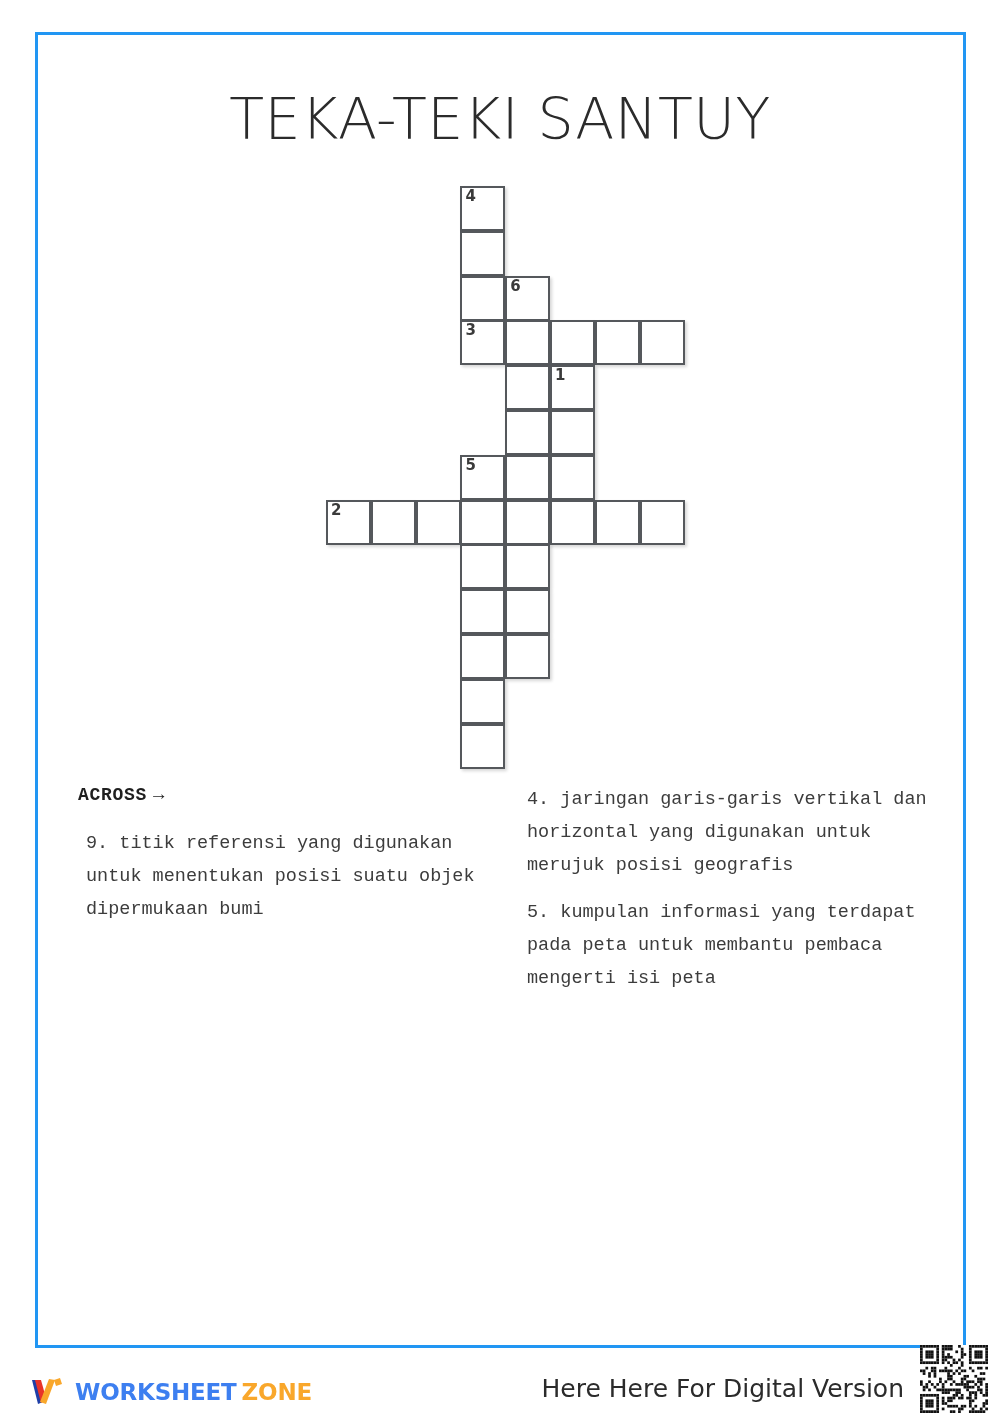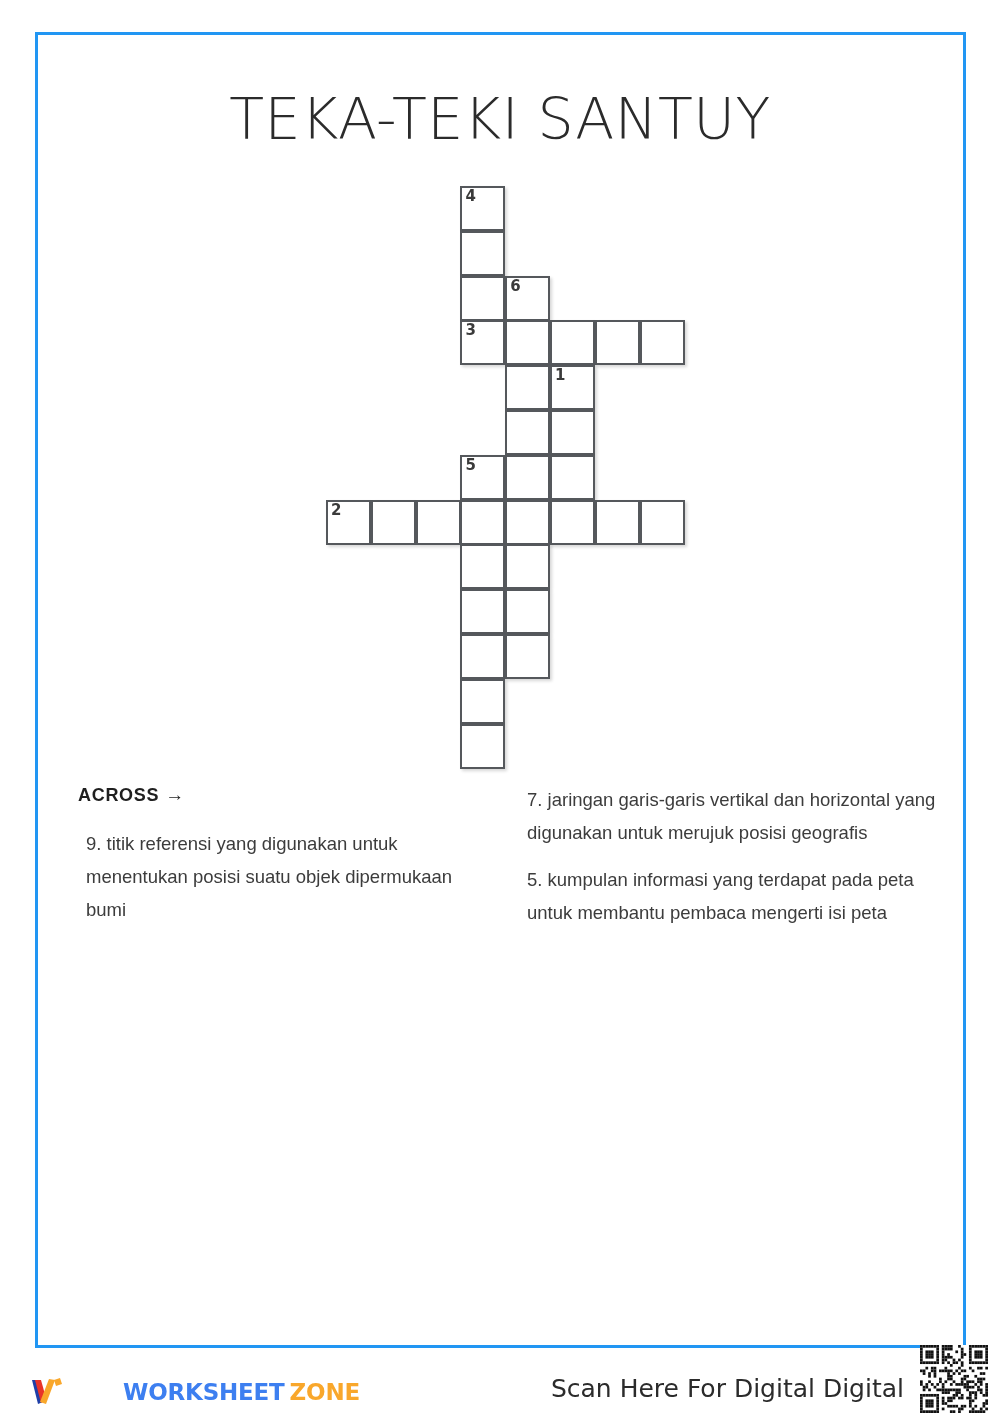--- a/index.html
+++ b/index.html
@@ -66,21 +66,21 @@
     font-weight: 600;
     color: #3a3a3a;
     font-family: "DejaVu Sans", sans-serif;
     line-height: 1.15;
   }
 
   
   .clue-column {
     position: absolute;
     top: 784px;
-    font-family: Liberation Sans, sans-serif;
+    font-family: Liberation Mono, monospace;
   }
   #across-column { left: 78px; width: 415px; }
   #down-column  { left: 519px; width: 420px; }
 
   .clue-heading {
     font-size: 18px;
     font-weight: 700;
     letter-spacing: 0.7px;
     color: #1f1f1f;
     margin: 0 0 22px 0;
@@ -112,21 +112,20 @@
     height: 32px;
     margin-right: 9px;
     flex: none;
   }
   #logo-text {
     font-size: 23px;
     font-weight: 700;
     letter-spacing: -0.2px;
     font-family: "DejaVu Sans", sans-serif;
     white-space: nowrap;
-    margin-left: 48px;
   }
   #logo-word-worksheet { color: #3d7ff0; }
   #logo-word-zone { color: #f9a72b; padding-left: 5px; }
 
   #footer-scan {
     position: absolute;
     right: 96px;
     top: 1374px;
     font-size: 25px;
     color: #2b2b2b;
@@ -201,38 +200,38 @@
   <div class="clue-heading">
     <span>ACROSS</span><span class="arrow">→</span>
   </div>
   <div id="across-list">
       <p class="clue-item">9. titik referensi yang digunakan untuk menentukan posisi suatu objek dipermukaan bumi</p>
     </div>
 </div>
 
 <div class="clue-column" id="down-column">
   <div id="down-list">
-      <p class="clue-item">7. jaringan garis-garis vertikal dan horizontal yang digunakan untuk merujuk posisi geografis</p>
+      <p class="clue-item">4. jaringan garis-garis vertikal dan horizontal yang digunakan untuk merujuk posisi geografis</p>
       <p class="clue-item">5. kumpulan informasi yang terdapat pada peta untuk membantu pembaca mengerti isi peta</p>
     </div>
 </div>
 
 <div id="footer-logo">
   <svg id="logo-mark" viewBox="0 0 36 32">
     <path d="M2 4 L8 4 L13 26 L8 28 Z" fill="#1f3fa8"></path>
     <path d="M5 4 L11 4 L16 22 L11 27 Z" fill="#e8342a"></path>
     <path d="M10 26 L16 28 L25 4 L19 3 Z" fill="#f9a72b"></path>
     <path d="M24 4 L30 2 L32 8 L26 10 Z" fill="#f9a72b"></path>
   </svg>
   <div id="logo-text">
     <span id="logo-word-worksheet">WORKSHEET</span><span id="logo-word-zone">ZONE</span>
   </div>
 </div>
 
-<div id="footer-scan">Scan Here For Digital Digital</div>
+<div id="footer-scan">Here Here For Digital Version</div>
 
 <div id="qr-code"><svg viewBox="0 0 25 25" width="68" height="68">
       <rect width="25" height="25" fill="#fff"></rect>
       <rect x="0" y="0" width="1" height="1" fill="#111"></rect>
       <rect x="1" y="0" width="1" height="1" fill="#111"></rect>
       <rect x="2" y="0" width="1" height="1" fill="#111"></rect>
       <rect x="3" y="0" width="1" height="1" fill="#111"></rect>
       <rect x="4" y="0" width="1" height="1" fill="#111"></rect>
       <rect x="5" y="0" width="1" height="1" fill="#111"></rect>
       <rect x="6" y="0" width="1" height="1" fill="#111"></rect>

